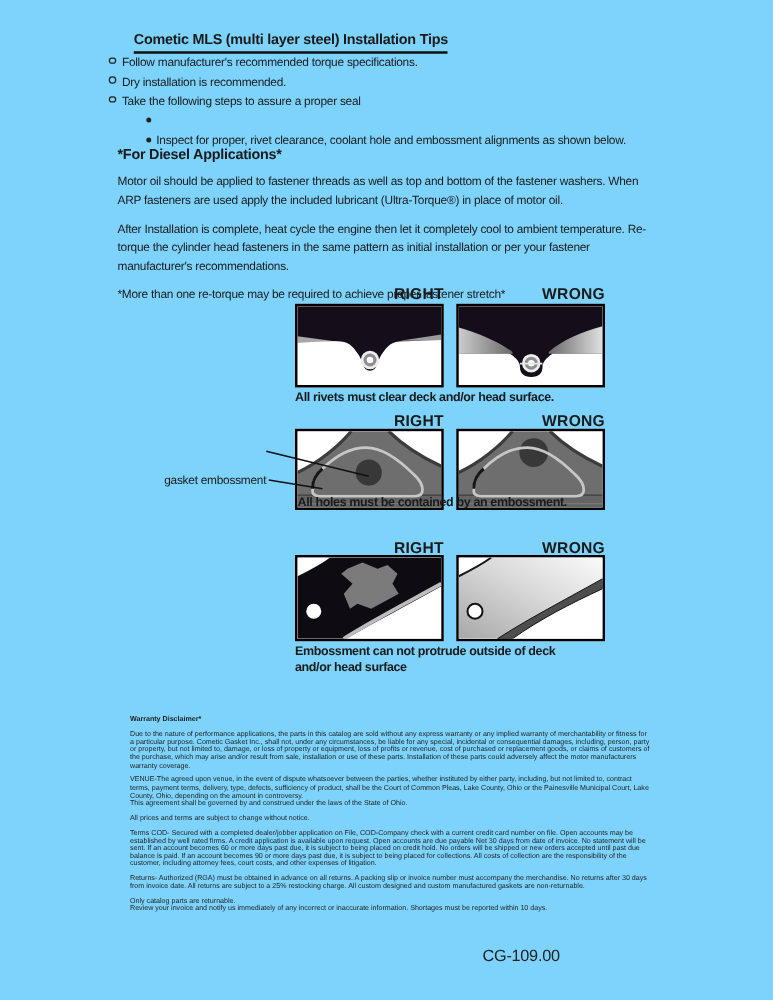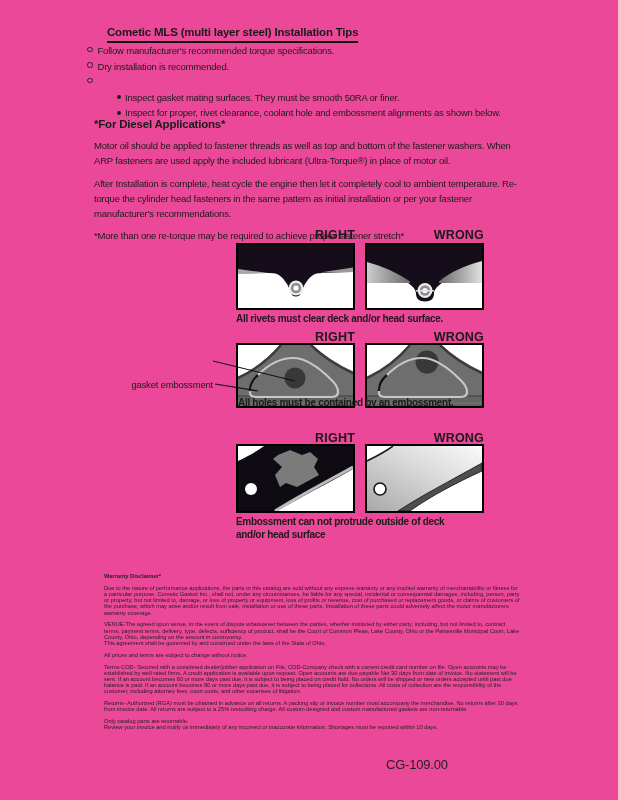--- a/index.html
+++ b/index.html
@@ -1,17 +1,17 @@
 <!DOCTYPE html>
 <html><head>
 <meta charset="utf-8">
 <style>
   html,body{margin:0;padding:0;background:#ffffff;}
   .page{
-    position:relative;width:618px;height:800px;background:#ec4899;overflow:hidden;
+    position:relative;width:618px;height:800px;background:#7dd3fc;overflow:hidden;
     font-family:"Liberation Sans","DejaVu Sans",sans-serif;color:#1a1a1a;
   }
   .abs{position:absolute;}
 
   
   .title{
     display:inline-block;font-size:11.5px;font-weight:bold;letter-spacing:-0.2px;
     border-bottom:2px solid #111;padding-bottom:2.5px;
   }
   .bullets{font-size:9.5px;letter-spacing:-0.2px;}
@@ -46,22 +46,22 @@
 
 <div class="page">
 
   <div class="abs" style="left:107px;top:22px;">
     <span class="title">Cometic MLS (multi layer steel) Installation Tips</span>
   </div>
 
   <div class="abs bullets" style="left:87px;top:43px;width:480px;">
     <div class="bullet-row"><span class="mk-open"></span><span>Follow manufacturer's recommended torque specifications.</span></div>
     <div class="bullet-row"><span class="mk-open"></span><span>Dry installation is recommended.</span></div>
-    <div class="bullet-row"><span class="mk-open"></span></div>
-    <div class="bullet-row sub"><span class="mk-dot"></span><span>Inspect gasket mating surfaces.  They must be smooth 50RA or finer.</span></div>
+    <div class="bullet-row"><span class="mk-open"></span><span>Take the following steps to assure a proper seal</span></div>
+    <div class="bullet-row sub"><span class="mk-dot"></span></div>
     <div class="bullet-row sub"><span class="mk-dot"></span><span>Inspect for proper, rivet clearance, coolant hole and embossment alignments as shown below.</span></div>
   </div>
 
   <div class="abs diesel" style="left:94px;top:117px;">
     <h2>*For Diesel Applications*</h2>
     <p>Motor oil should be applied to fastener threads as well as top and bottom of the fastener washers. When ARP fasteners are used apply the included lubricant (Ultra-Torque®) in place of motor oil.</p>
     <p>After Installation is complete, heat cycle the engine then let it completely cool to ambient temperature. Re-torque the cylinder head fasteners in the same pattern as initial installation or per your fastener manufacturer's recommendations.</p>
     <p>*More than one re-torque may be required to achieve proper fastener stretch*</p>
   </div>
 

